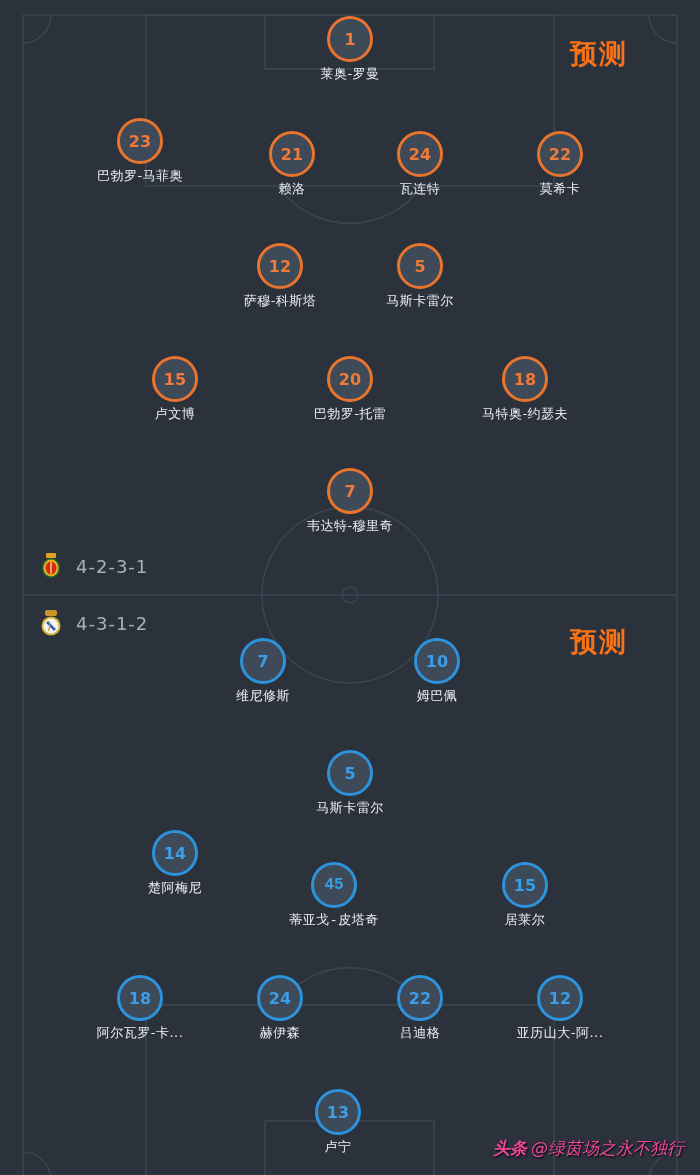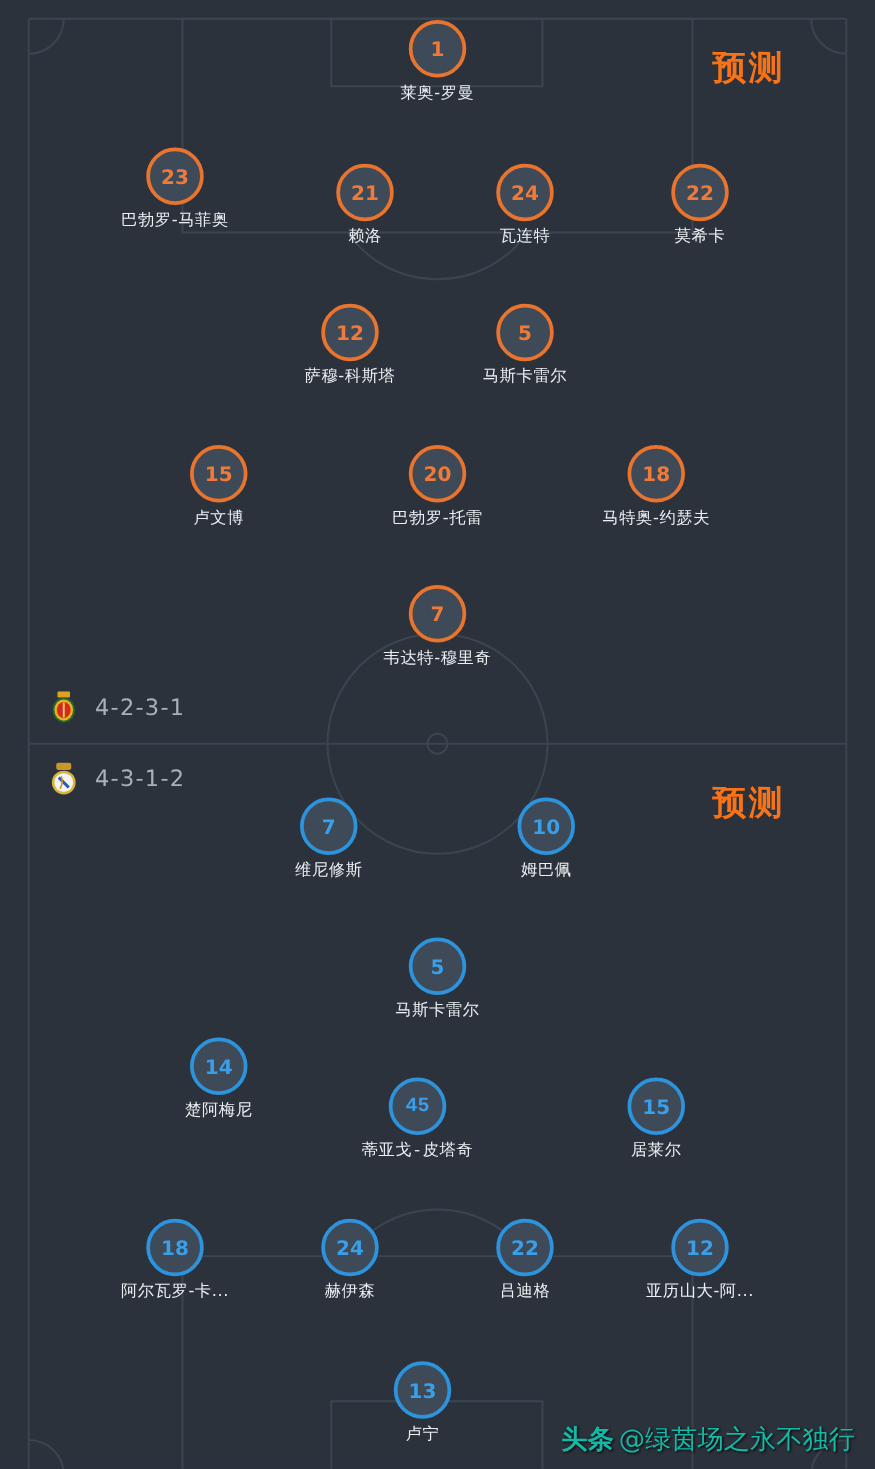--- a/index.html
+++ b/index.html
@@ -10,22 +10,22 @@
   .badge{width:46px;height:46px;border-radius:50%;margin:0 auto;background:#3e4a57;
          box-sizing:border-box;display:flex;align-items:center;justify-content:center;
          font-weight:bold;font-size:16px;}
   .badge.home{border:3px solid #e8742e;color:#f07a3a;}
   .badge.away{border:3px solid #2c93dc;color:#3a9ee8;}
   .pname{margin-top:3px;font-size:13px;color:#eceff2;white-space:nowrap;letter-spacing:0.5px;}
   .watermark-predict{position:absolute;font-size:27px;font-weight:bold;color:#f97316;letter-spacing:2px;}
   .formation{position:absolute;left:40px;display:flex;align-items:center;}
   .formation .ftext{font-size:18px;color:#a9b0b8;margin-left:14px;letter-spacing:1px;}
   .crest{width:22px;height:26px;}
-  .footer-watermark{position:absolute;right:16px;top:1137px;font-size:21px;color:#14b8a6;
-       text-shadow:1px 1px 2px #000;}
+  .footer-watermark{position:absolute;right:16px;top:1137px;font-size:17px;color:#ec4899;
+       text-shadow:1px 1px 2px #000;font-style:italic;}
   .footer-watermark b{font-weight:bold;margin-right:4px;}
 </style>
 </head>
 <body>
 
 <svg class="pitch-svg" width="700" height="1175" viewBox="0 0 700 1175">
   <g fill="none" stroke="#3b4550" stroke-width="1.6">
 
     <line x1="23" y1="15" x2="677" y2="15"></line>
     <line x1="23" y1="15" x2="23" y2="1175"></line>

